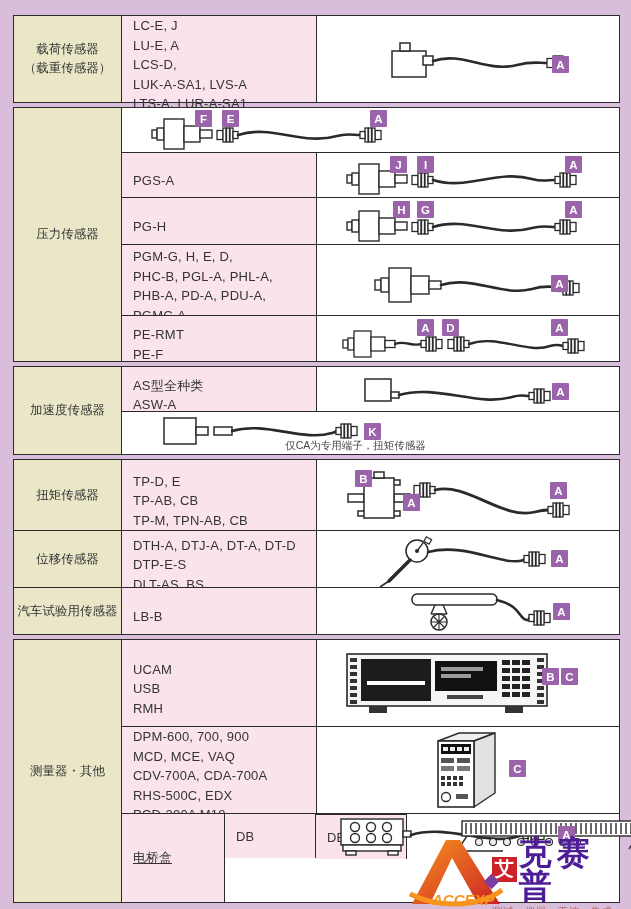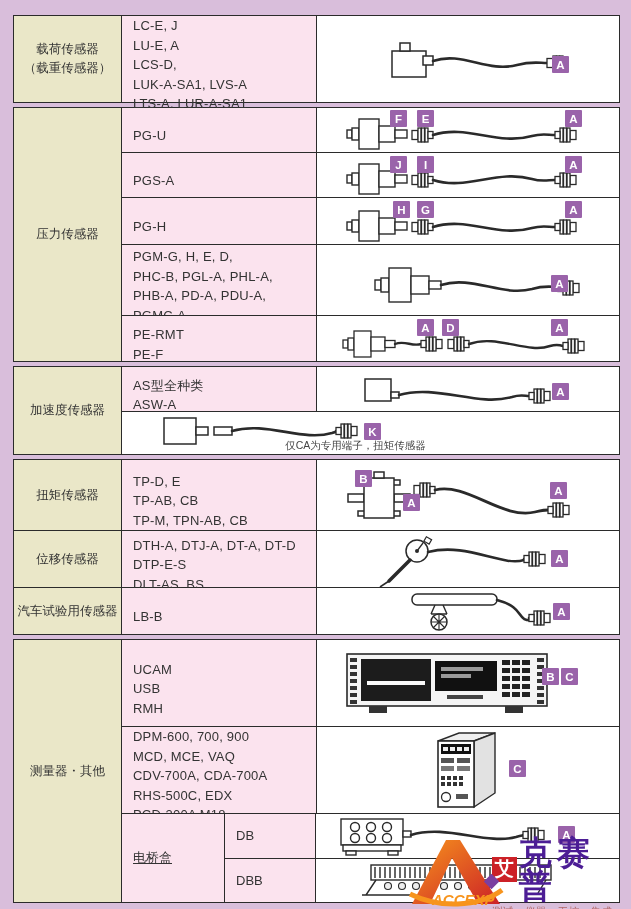--- a/index.html
+++ b/index.html
@@ -22,21 +22,21 @@
   .img{flex:1;position:relative;background:#fff;}
   .img svg{position:absolute;left:0;top:0;}
   .badge{position:absolute;width:17px;height:17px;background:#9a63aa;color:#fff;
          font-weight:bold;font-size:11.5px;display:flex;align-items:center;justify-content:center;
          border-radius:1px;z-index:3;}
   .note{position:absolute;left:0;right:30px;bottom:1px;text-align:center;font-size:10.5px;color:#444;z-index:2;}
   
   .bridge{display:flex;}
   .bridge-label{width:103px;min-width:103px;background:#fbe3ee;border-right:1px solid #2b2b2b;
        display:flex;align-items:center;padding-left:11px;box-sizing:border-box;font-size:13px;color:#333;text-decoration:underline;}
-  .bridge-col{flex:1;display:flex;flex-direction:column;}
+  .bridge-col{flex:1;display:flex;flex-direction:row;}
   .brow2{display:flex;}
   .brow2 + .brow2{border-top:1px solid #2b2b2b;}
   .mid2{width:91px;min-width:91px;background:#fbe3ee;border-right:1px solid #2b2b2b;
         display:flex;align-items:center;padding-left:11px;box-sizing:border-box;font-size:13px;color:#333;}
   
   .wm{position:absolute;left:280px;top:834px;width:351px;height:75px;z-index:9;pointer-events:none;}
   .wm-a{position:absolute;left:128px;top:2px;}
   .wm-right{position:absolute;left:212px;top:2px;width:139px;}
   .wm-brand{display:flex;align-items:center;gap:2px;}
   .wm-char{width:25px;height:25px;background:#cc2127;color:#fff;font-weight:bold;font-size:19px;
@@ -92,21 +92,20 @@
             <span class="badge" style="left:235px;top:40px">A</span>
           </div>
         </div>
       </div>
     </section>
 
     <section class="block flexblock">
       <div class="cat">压力传感器</div>
       <div class="rows">
         <div class="row" style="height:44px">
-          <div class="mid">PG-U</div>
           <div class="img">
             <svg viewBox="0 0 302 44" width="302" height="44">
               <g fill="#fff" stroke="#2a2a2a" stroke-width="1.4" transform="translate(30,26)">
                 <rect x="0" y="-4" width="5" height="8"></rect>
                   <rect x="5" y="-6" width="7" height="12"></rect>
                 <rect x="12" y="-15" width="20" height="30"></rect>
                   <rect x="32" y="-8" width="16" height="16"></rect>
                 <rect x="48" y="-4" width="12" height="8"></rect>
               </g>
               <use href="#cnR" transform="translate(95,27)"></use>

